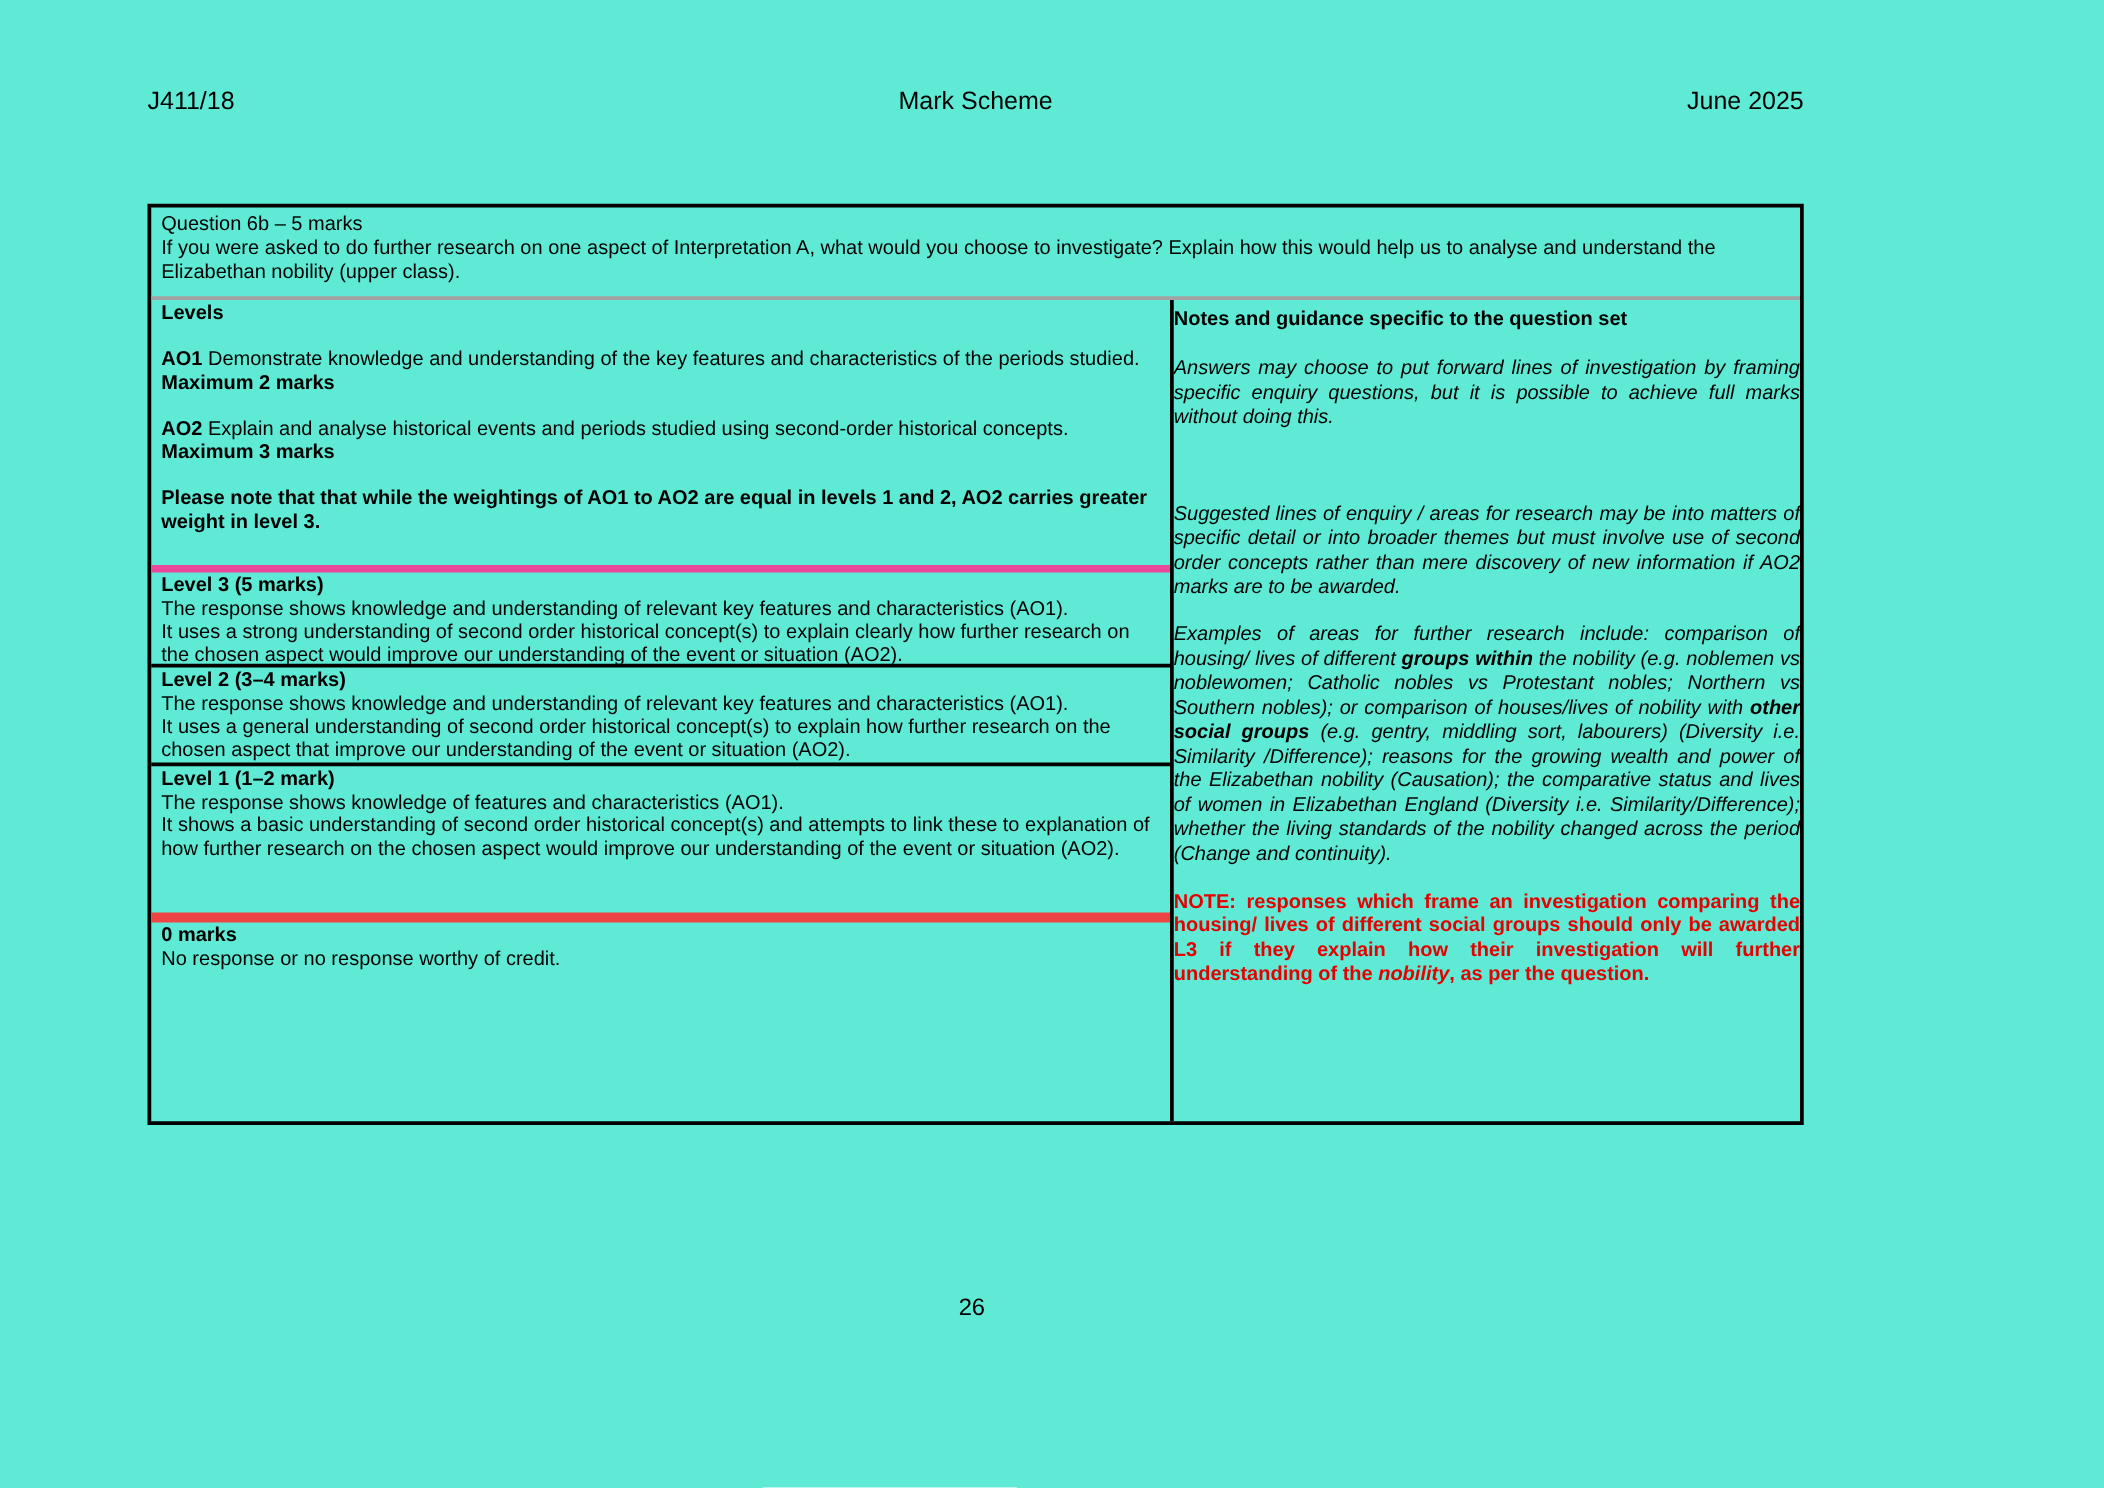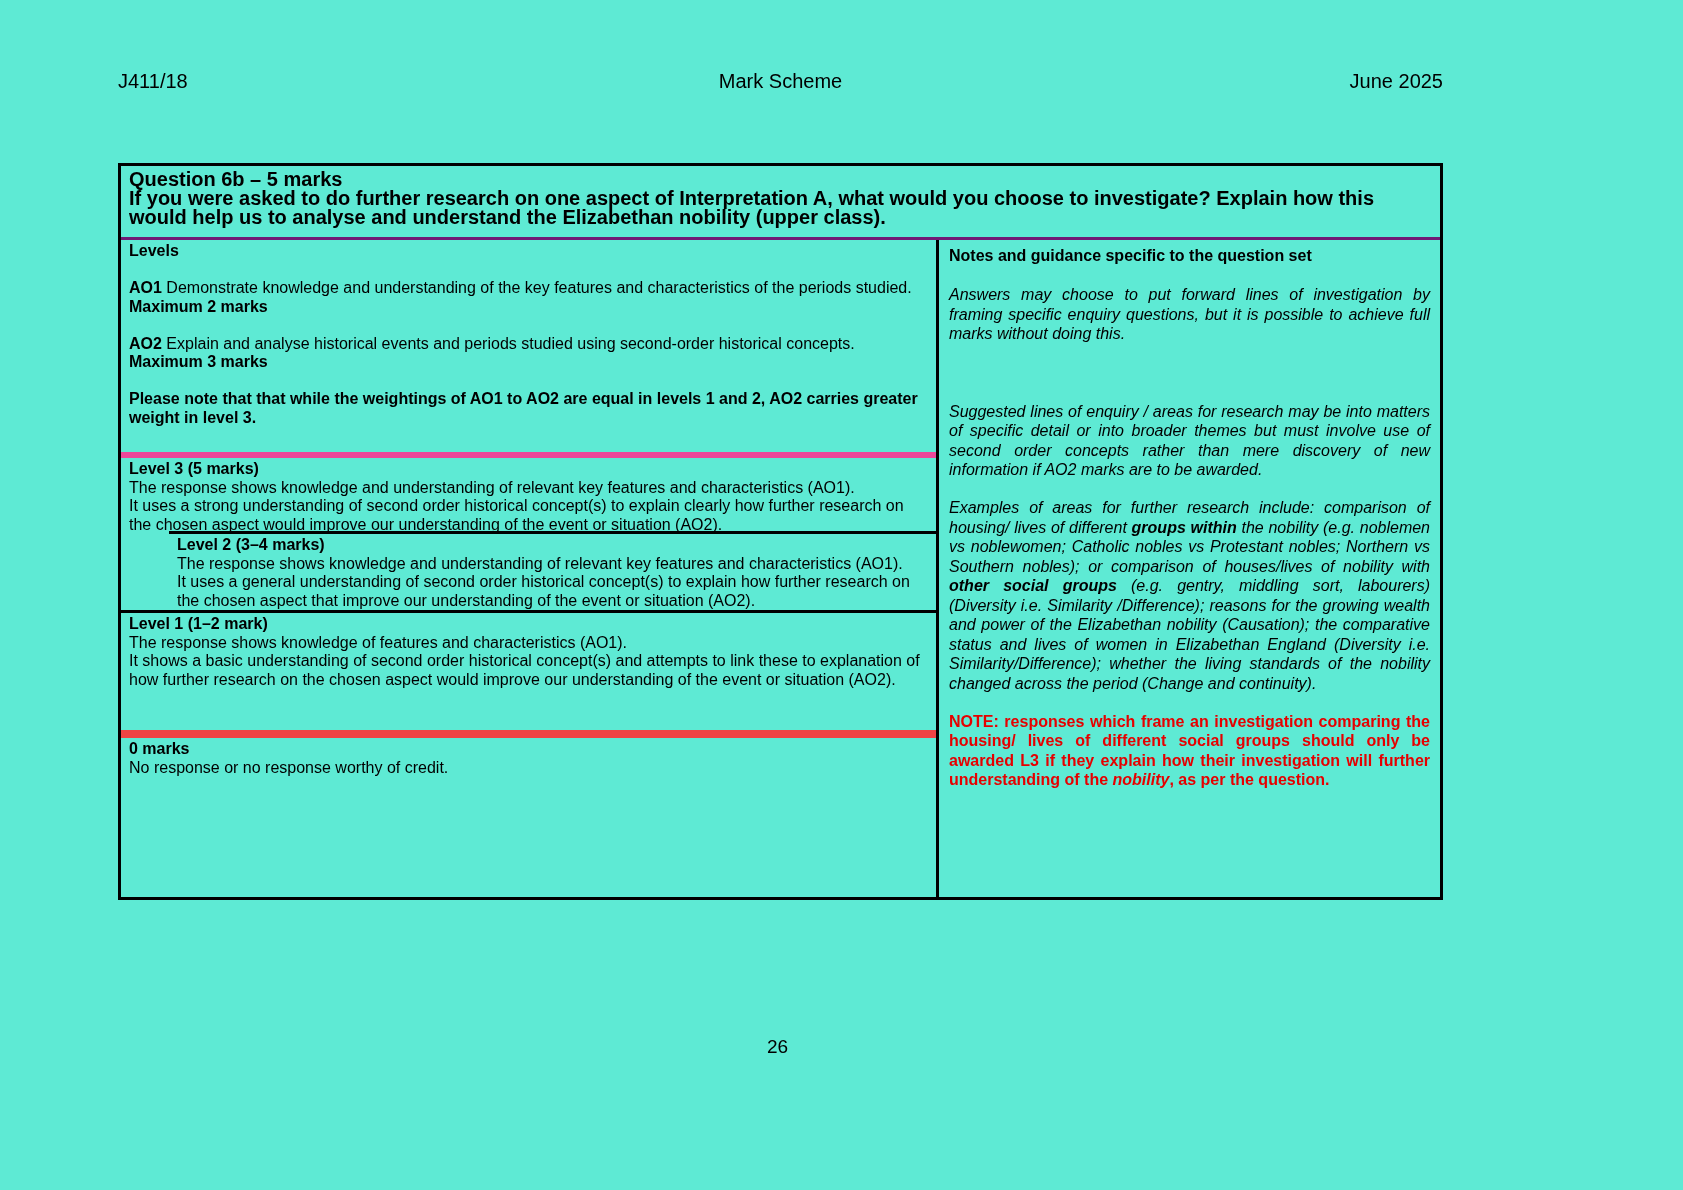--- a/index.html
+++ b/index.html
@@ -7,31 +7,31 @@
   .page { position:relative; width:1683px; height:1190px; background:#5eead4; overflow:hidden; }
 
   
   .pheader { position:absolute; top:70px; left:118px; width:1325px; height:26px; font-size:20px; }
   .h-left  { position:absolute; left:0; top:0; }
   .h-center{ position:absolute; left:0; right:0; text-align:center; }
   .h-right { position:absolute; right:0; top:0; }
 
   
   .qtable { position:absolute; left:118px; top:163px; width:1319px; border:3px solid #000; }
-  .qhead  { border-bottom:3px solid #701a75; padding:4px 8px; font-weight:bold;
-            font-size:20px; line-height:19px; height:63px; overflow:hidden; }
+  .qhead  { border-bottom:3px solid #a3a3a3; padding:4px 8px; font-weight:normal;
+            font-size:16px; line-height:19px; height:63px; overflow:hidden; }
   .qbody  { display:flex; align-items:stretch; }
 
   .col-left  { width:818px; border-right:3px solid #000; box-sizing:border-box; flex:none; }
-  .col-right { flex:1; padding:6px 10px; font-size:16px; line-height:19.5px; box-sizing:border-box; overflow:hidden; }
+  .col-right { flex:1; padding:6px 0; font-size:16px; line-height:19.5px; box-sizing:border-box; overflow:hidden; }
 
   .cell { padding:2px 8px; font-size:16px; line-height:18.5px; box-sizing:border-box; overflow:hidden; }
   .row-intro { height:212px; }
   .row-l3 { border-top:6px solid #ec4899; height:79px; }
-  .row-l2 { border-top:3px solid #000; height:79px;margin-left:48px; }
+  .row-l2 { border-top:3px solid #000; height:79px; }
   .row-l1 { border-top:3px solid #000; height:120px; }
   .row-z  { border-top:8px solid #ef4444; height:167px; }
 
   .b { font-weight:bold; }
   p { margin:0; }
   .gap1 { margin-bottom:18.5px; }   
   .gap3 { margin-bottom:58px; }     
 
   .notes-head { font-weight:bold; margin-bottom:19.5px; }
   .ital { font-style:italic; text-align:justify; }

